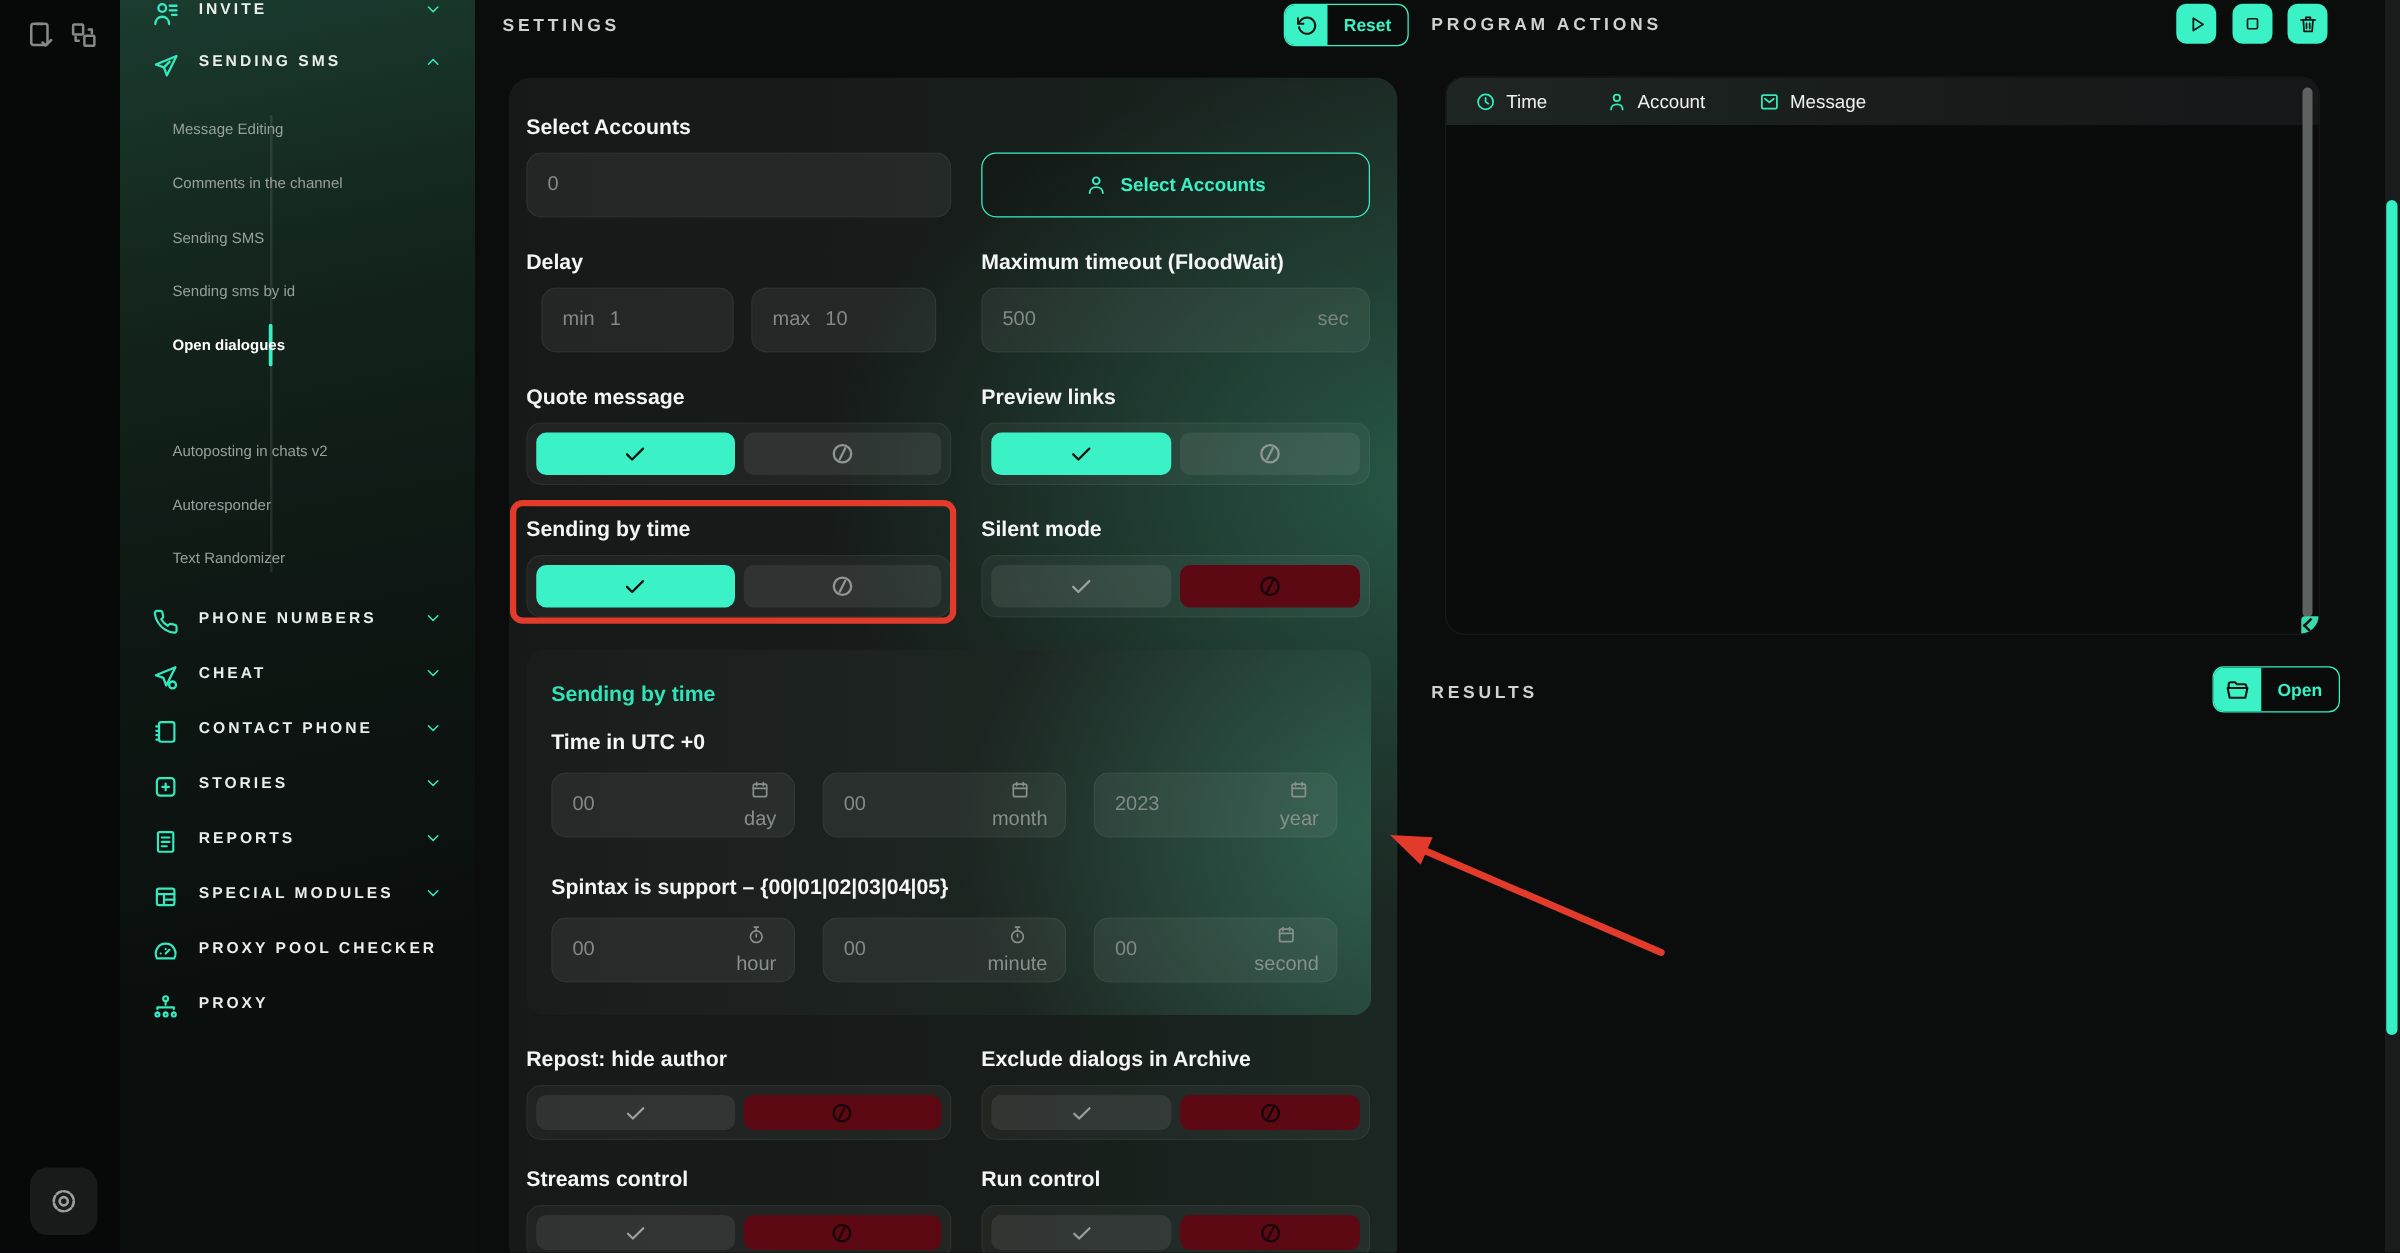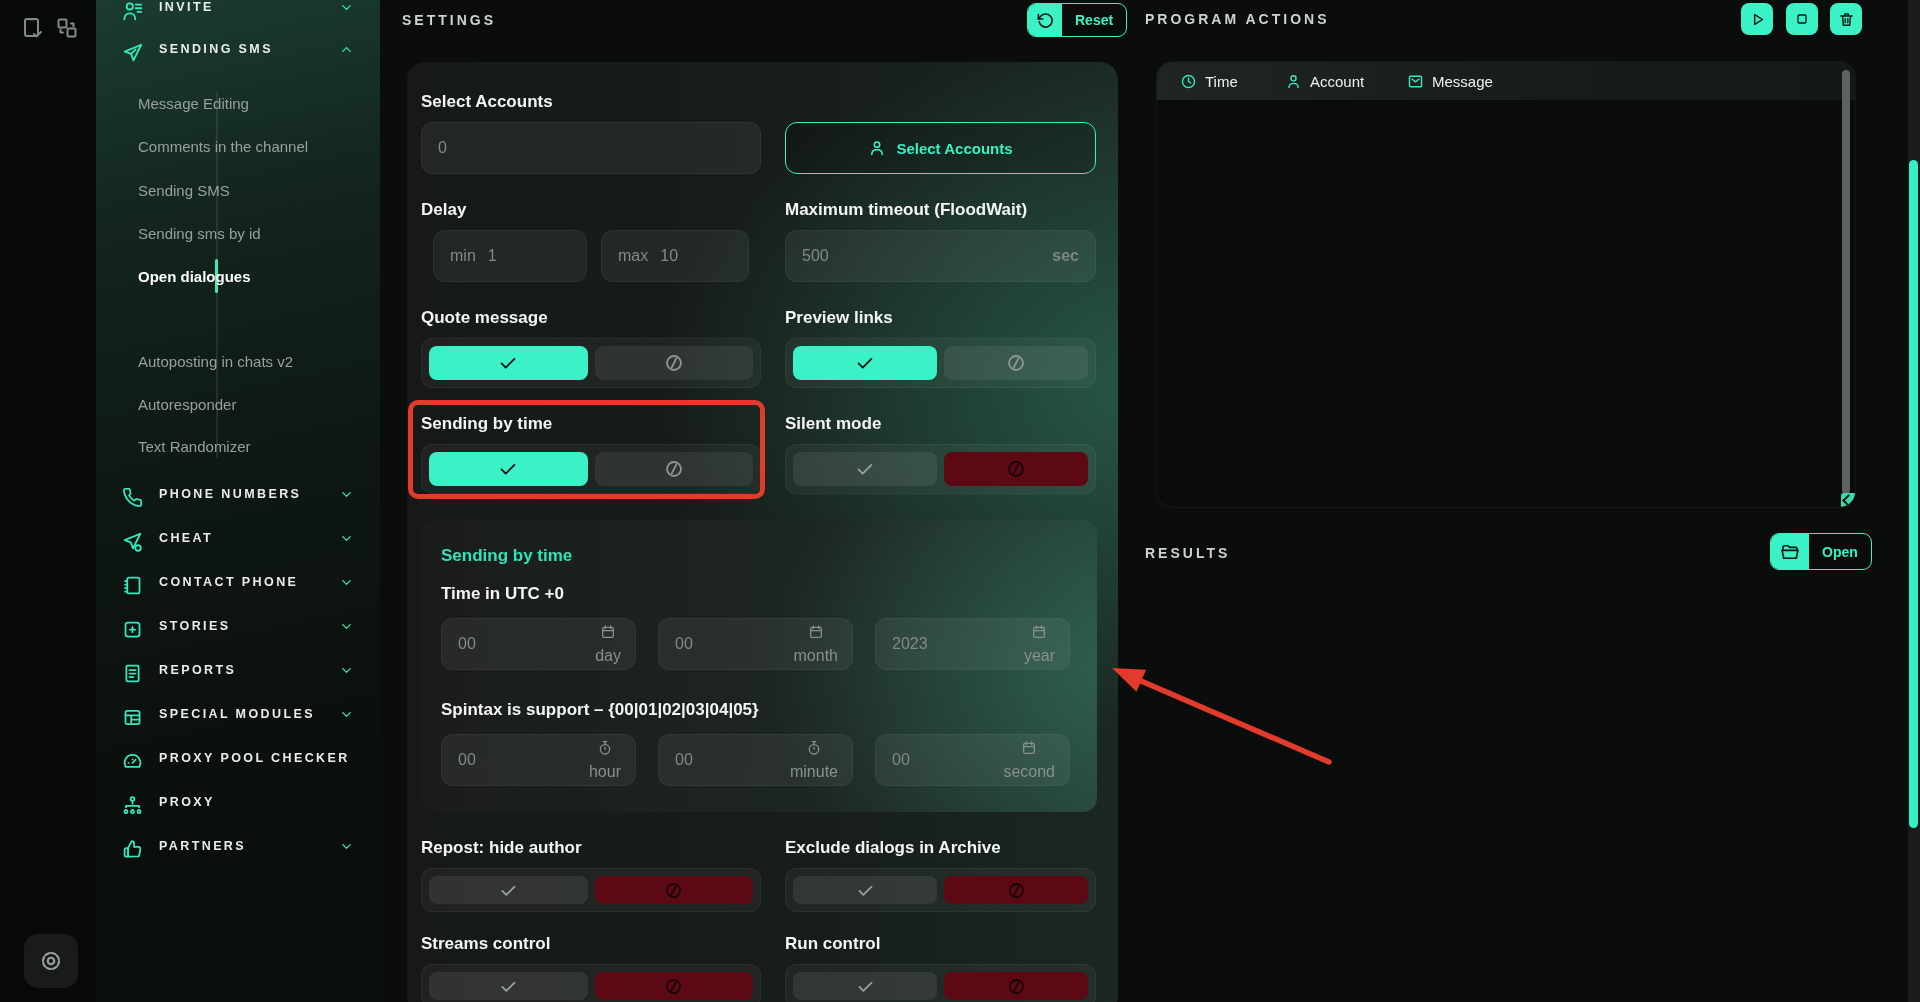--- a/index.html
+++ b/index.html
@@ -23,21 +23,21 @@
 
   
   .nav{left:96px;top:0;width:284px;height:1002px;
     background:linear-gradient(168deg,#1b3c30 0%,#13251d 22%,#0e1713 48%,#0a0e0c 80%);}
   .nav-row{position:absolute;left:0;width:284px;height:30px;display:flex;padding-left:26px;box-sizing:border-box;}
   .nav-row .nicon{width:22px;height:22px;color:#35e9be;flex:0 0 22px;margin-right:15px;}
   .nav-row .nlabel{color:#e9edec;font-size:12.5px;font-weight:700;letter-spacing:2.4px;white-space:nowrap;}
   .nav-row .chev{position:absolute;right:26px;color:#35e9be;width:15px;height:15px;}
   .chev.up{transform:rotate(180deg);}
   .sub-row{position:absolute;left:0;width:284px;height:30px;display:flex;align-items:center;padding-left:42px;box-sizing:border-box;
-    color:#97a09c;font-size:15px;}
+    color:#97a09c;font-size:12px;}
   .sub-row.active{color:#ffffff;font-weight:600;}
   .sub-guide{left:120px;top:92px;width:2px;height:366px;background:rgba(255,255,255,.09);border-radius:1px;}
   .sub-active-bar{left:119px;top:259px;width:3px;height:34px;background:#35efc2;border-radius:2px;}
 
   
   .sec-title{color:#ced3d1;font-size:14px;font-weight:700;letter-spacing:3px;white-space:nowrap;}
 
   
   .pill{display:flex;align-items:stretch;border:1.6px solid #38f1c5;border-radius:9px;overflow:hidden;background:rgba(8,12,11,.35);box-sizing:border-box;}
   .pill .sq{background:#3bf2c7;color:#0a1512;display:flex;align-items:center;justify-content:center;}
@@ -49,21 +49,21 @@
   
   .card{left:407px;top:62px;width:711px;height:952px;border-radius:18px;box-sizing:border-box;
     padding:30px 22px 0 14px;
     background:
       radial-gradient(780px 560px at 104% 34%, rgba(46,116,92,.62), rgba(46,116,92,0) 62%),
       linear-gradient(90deg,#161918 0%,#171d1a 55%,#1b2722 100%);}
   .row{display:grid;grid-template-columns:340px 1fr;column-gap:24px;margin-bottom:26px;}
   .lbl{color:#f4f6f5;font-size:17px;font-weight:700;margin:0 0 10px 0;white-space:nowrap;}
   .inp{height:52px;border-radius:12px;background:rgba(255,255,255,.06);border:1px solid rgba(255,255,255,.05);
     display:flex;align-items:center;padding:0 16px;box-sizing:border-box;color:#828a87;font-size:16px;}
-  .inp .sfx{margin-left:auto;color:#7d8583;font-weight:bold;}
+  .inp .sfx{margin-left:auto;color:#7d8583;}
   .inp .pfx{margin-right:12px;}
   .duo{display:flex;gap:14px;justify-content:center;}
   .duo .inp.a{width:154px;} .duo .inp.b{width:148px;}
   .acc-btn{height:52px;border:1.6px solid #38f1c5;border-radius:12px;display:flex;align-items:center;justify-content:center;gap:10px;
     color:#38f1c5;font-size:15px;font-weight:700;background:rgba(8,12,11,.18);box-sizing:border-box;}
   .mt30{margin-top:30px;}
 
   
   .toggle{height:50px;border-radius:12px;background:rgba(255,255,255,.045);border:1px solid rgba(255,255,255,.05);
     display:flex;gap:7px;padding:7px;box-sizing:border-box;}
@@ -285,34 +285,20 @@
     <span class="nicon">
         <svg class="ic" width="21" height="21" viewBox="0 0 24 24">
           <circle cx="12" cy="4.5" r="2.2"></circle>
           <path d="M12 7v3M4.5 14v-1.5h15V14M4.5 17v.01M12 17v.01M19.5 17v.01"></path>
           <circle cx="4.5" cy="19" r="1.8"></circle>
           <circle cx="12" cy="19" r="1.8"></circle>
           <circle cx="19.5" cy="19" r="1.8"></circle>
         </svg>
       </span>
     <span class="nlabel">PROXY</span>
-  </div>
-  <div class="nav-row" style="top:839px">
-    <span class="nicon">
-        <svg class="ic" width="21" height="21" viewBox="0 0 24 24">
-          <path d="M7 10.5l4-8a2.8 2.8 0 0 1 2.8 2.8V9h5.2a2 2 0 0 1 2 2.3l-1.2 7A2 2 0 0 1 17.8 20H7z"></path>
-          <path d="M7 10.5V20H4.5a1.5 1.5 0 0 1-1.5-1.5v-6.5a1.5 1.5 0 0 1 1.5-1.5H7z"></path>
-        </svg>
-      </span>
-    <span class="nlabel">PARTNERS</span>
-    <span class="chev">
-        <svg class="ic" width="15" height="15" viewBox="0 0 24 24" stroke-width="3">
-          <path d="M6 9l6 6 6-6"></path>
-        </svg>
-      </span>
   </div>
 </div>
 
 <div class="abs sec-title" style="left:402px;top:12px">SETTINGS</div>
 
 <div class="abs pill" style="left:1027px;top:3px;height:34px">
   <span class="sq" style="width:34px">
     <svg class="ic" width="19" height="19" viewBox="0 0 24 24" stroke-width="2.4">
         <path d="M3 4.5v5.5h5.5"></path>
         <path d="M4 13.5a8.3 8.3 0 1 0 1.6-6.6L3 10"></path>

